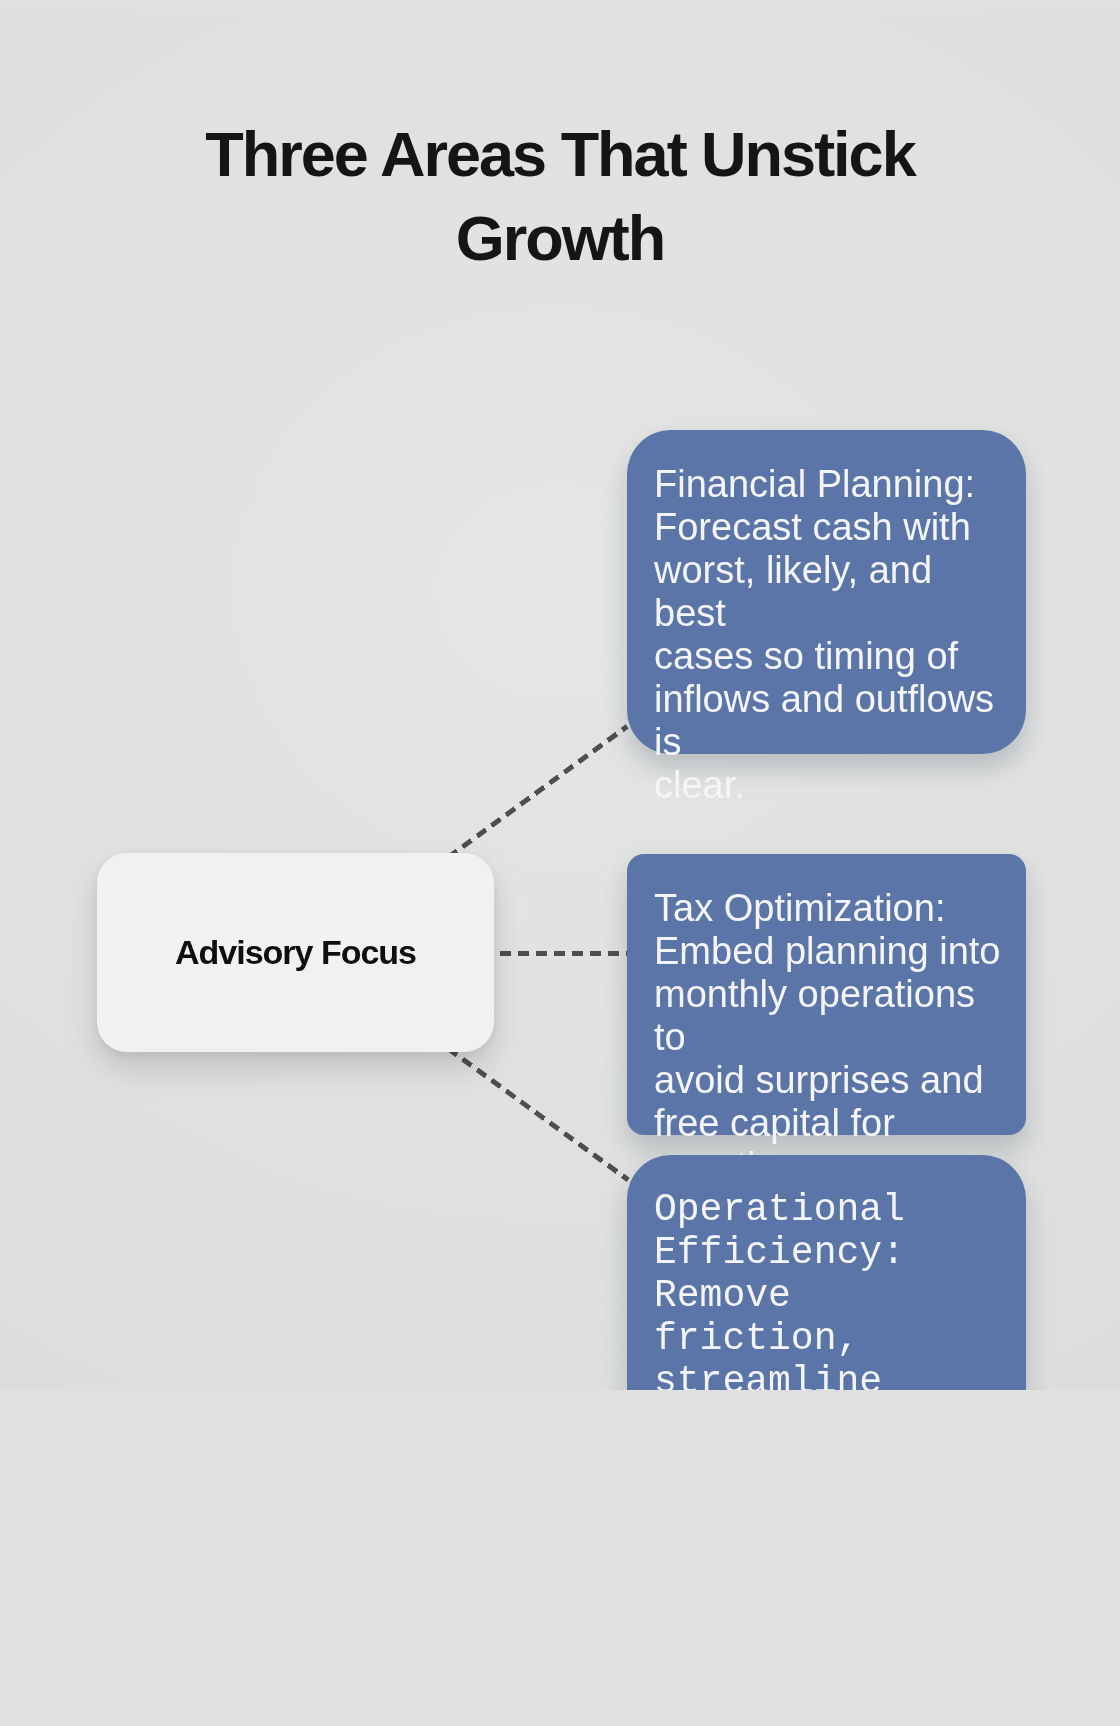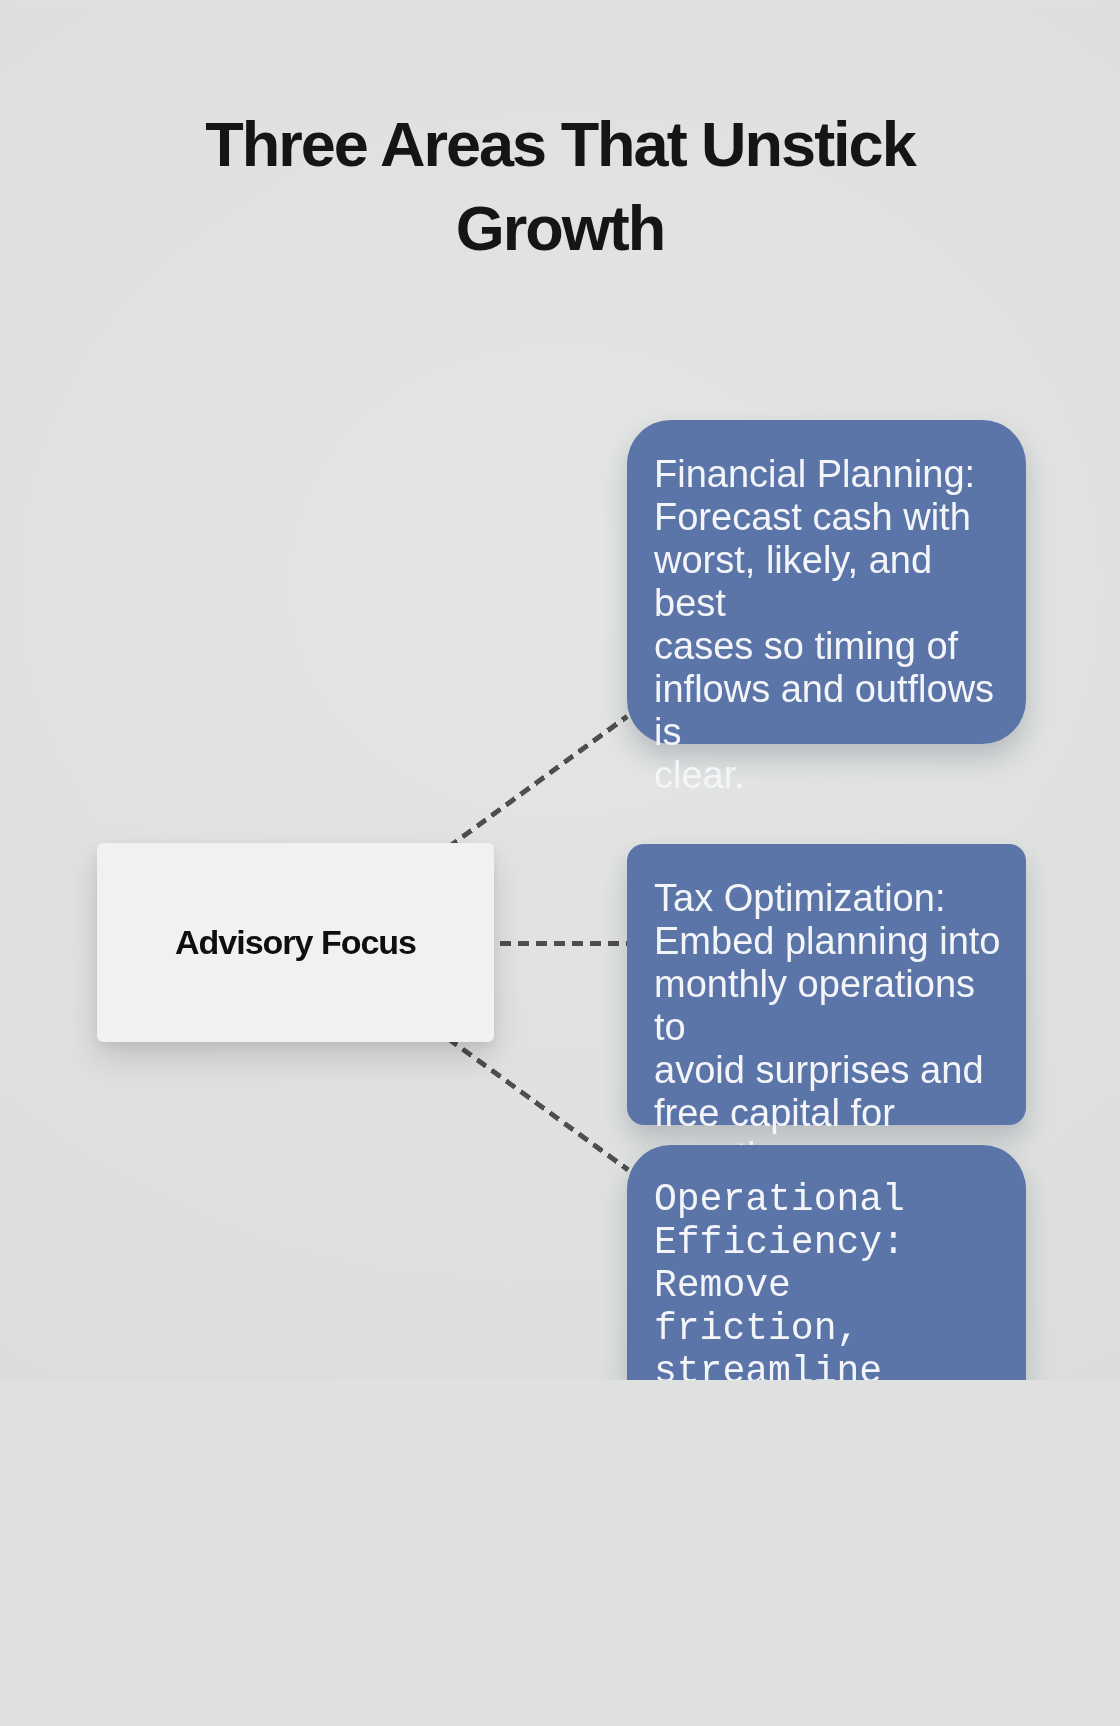--- a/index.html
+++ b/index.html
@@ -8,21 +8,21 @@
     --card-text:#f3f5f9;
     --node-bg:#eff1f3;
     --connector:#4e4e4e;
     --logo-blue:#2c82ab;
     --title-color:#151515;
   }
   html,body{margin:0;padding:0;background:var(--bg);}
   .canvas{
     position:relative;
     width:1120px;height:1378px;
-    margin:2px auto;
+    margin:12px auto;
     overflow:hidden;
     background:radial-gradient(120% 85% at 50% 42%, #e4e6e5 0%, #dddfde 70%, #d9dbda 100%);
     font-family:"Liberation Sans", sans-serif;
   }
   .title{
     position:absolute;left:0;right:0;top:100px;
     text-align:center;
     font-size:63px;line-height:84px;font-weight:700;
     letter-spacing:-2px;
     color:var(--title-color);
@@ -40,21 +40,21 @@
   .card-2{top:842px;height:281px;border-radius:17px;}
   .card-3{top:1143px;height:322px;font-family:Liberation Mono, monospace;}
   .card-text{
     color:var(--card-text);
     font-size:38px;line-height:43px;font-weight:400;
     white-space:pre-line;
   }
   .center-node{
     position:absolute;left:97px;top:841px;width:397px;height:199px;
     background:var(--node-bg);
-    border-radius:6px;
+    border-radius:30px;
     box-shadow:0 16px 32px rgba(0,0,0,0.14), 0 3px 8px rgba(0,0,0,0.06);
     display:flex;align-items:center;justify-content:center;
   }
   .center-node-label{
     font-size:34px;font-weight:700;letter-spacing:-1px;color:#0f0f0f;
   }
   .connector{
     position:absolute;height:5px;
     background:repeating-linear-gradient(90deg, var(--connector) 0 11px, transparent 11px 18px);
     transform-origin:left center;

